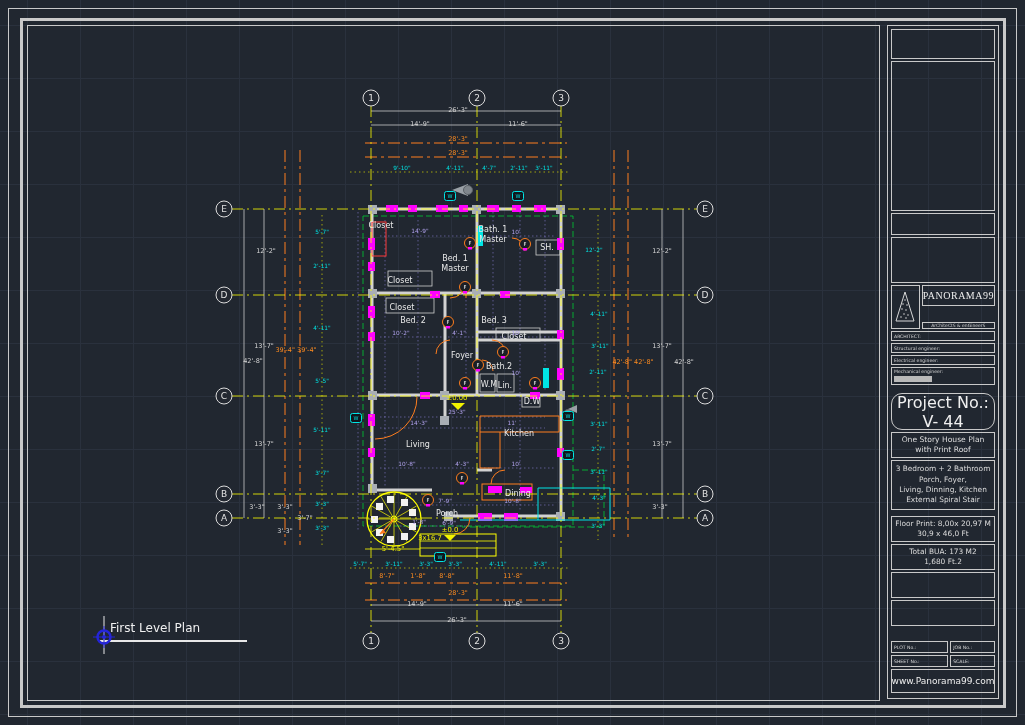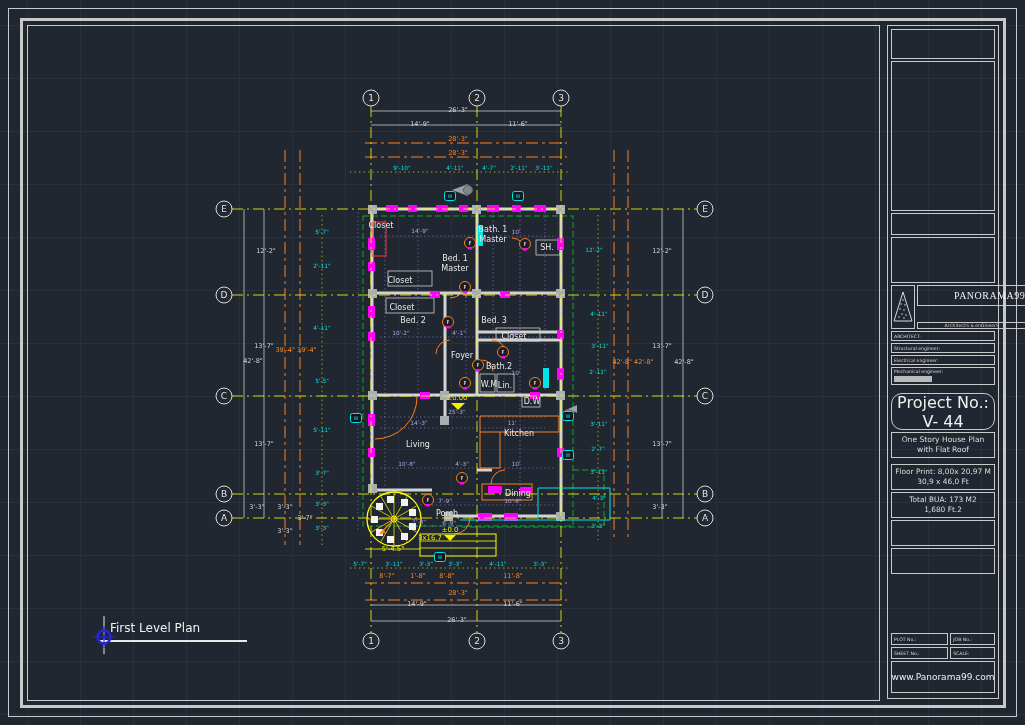--- a/index.html
+++ b/index.html
@@ -39,32 +39,32 @@
   
   .titleblock{position:absolute;left:887px;top:25px;width:112px;height:674px;border:1px solid #c9c9c9;
     display:flex;flex-direction:column;padding:3px;box-sizing:border-box;}
   .tb-cell{border:1px solid #c9c9c9;margin-bottom:2px;box-sizing:border-box;flex:none;
     display:flex;align-items:center;justify-content:center;text-align:center;color:#dcdcdc;}
   .tb-empty{background:transparent;}
   .tb-logo-row{display:flex;flex-direction:row;align-items:stretch;border:none;padding:0;margin-bottom:2px;flex:none;}
   .tb-logo-box{border:1px solid #c9c9c9;width:28px;display:flex;align-items:center;justify-content:center;margin-right:2px;}
   .tb-brandcol{flex:1;display:flex;flex-direction:column;}
   .tb-brand{border:1px solid #c9c9c9;font-family:"Liberation Serif",serif;font-size:10px;letter-spacing:.5px;
-    display:flex;align-items:center;justify-content:center;height:22px;margin-bottom:16px;color:#eee;padding-left:36px;}
+    display:flex;align-items:center;justify-content:center;height:22px;margin-bottom:16px;color:#eee;}
   .tb-tagline{border:1px solid #c9c9c9;font-size:4.5px;display:flex;align-items:center;justify-content:center;flex:1;color:#cfcfcf;}
   .tb-field{justify-content:flex-start;padding-left:2px;font-size:4.6px;height:10px;color:#d6d6d6;}
   .tb-mech{flex-direction:column;align-items:flex-start;height:18px;justify-content:flex-start;padding:1px 0 0 2px;}
   .tb-swatch{width:38px;height:6px;background:#b9b9b9;margin-top:2px;}
   .tb-projno{font-size:16px;height:37px;color:#efefef;border-radius:11px;}
   .tb-title{font-size:7.6px;line-height:1.35;height:26px;flex-direction:column;}
   .tb-desc{font-size:7.4px;line-height:1.4;height:50px;flex-direction:column;}
   .tb-floor,.tb-bua{font-size:7.4px;line-height:1.4;height:26px;flex-direction:column;}
   .tb-2col{display:flex;flex-direction:row;border:none;margin-bottom:2px;padding:0;height:12px;flex:none;}
   .tb-2col>div{border:1px solid #c9c9c9;font-size:4.6px;display:flex;align-items:center;padding-left:2px;color:#d6d6d6;box-sizing:border-box;}
-  .tb-web{font-size:9px;height:32px;color:#eee;}
+  .tb-web{font-size:9px;height:24px;color:#eee;}
   .tb-spacer{flex:1;border:none;}
 </style>
 </head>
 <body>
 
 <div class="page">
   <div class="frame-outer"></div>
   <div class="frame-thick"></div>
   <div class="frame-draw"></div>
 
@@ -439,21 +439,27 @@
     <div class="tb-cell tb-field">Electrical engineer:</div>
     <div class="tb-cell tb-field tb-mech">
       <span>Mechanical engineer:</span>
       <span class="tb-swatch"></span>
     </div>
 
     <div style="height:6px;flex:none"></div>
     <div class="tb-cell tb-projno">Project No.: V- 44</div>
     <div class="tb-cell tb-title">
       <span>One Story House Plan</span>
-      <span>with Flat Roof</span>
+      <span>with Print Roof</span>
+    </div>
+    <div class="tb-cell tb-desc">
+      <span>3 Bedroom + 2 Bathroom</span>
+      <span>Porch, Foyer,</span>
+      <span>Living, Dinning, Kitchen</span>
+      <span>External Spiral Stair</span>
     </div>
     <div style="height:4px;flex:none"></div>
     <div class="tb-cell tb-floor">
       <span>Floor Print: 8,00x 20,97 M</span>
       <span>30,9 x 46,0 Ft</span>
     </div>
     <div class="tb-cell tb-bua">
       <span>Total BUA:  173    M2</span>
       <span>1,680  Ft.2</span>
     </div>

